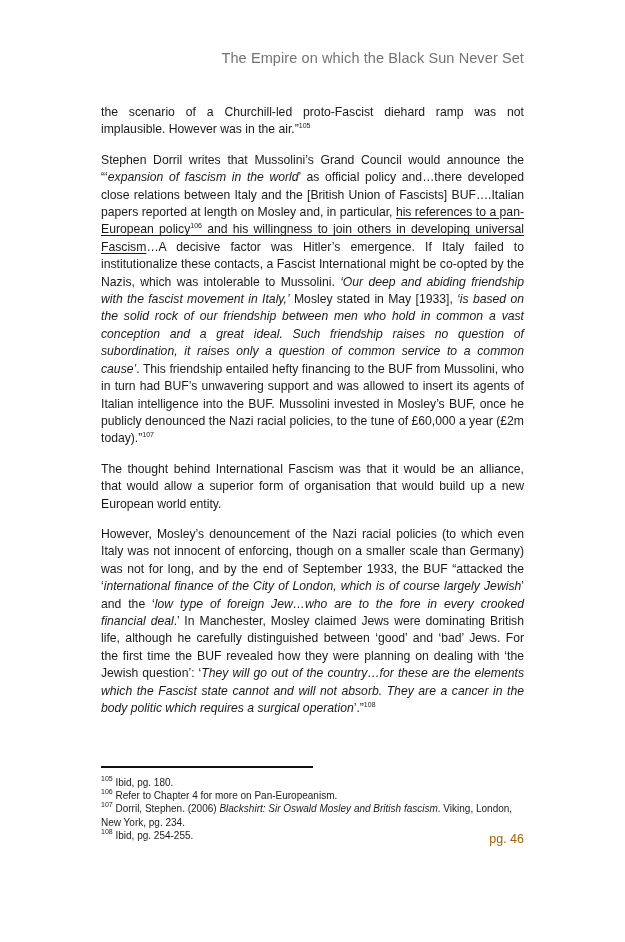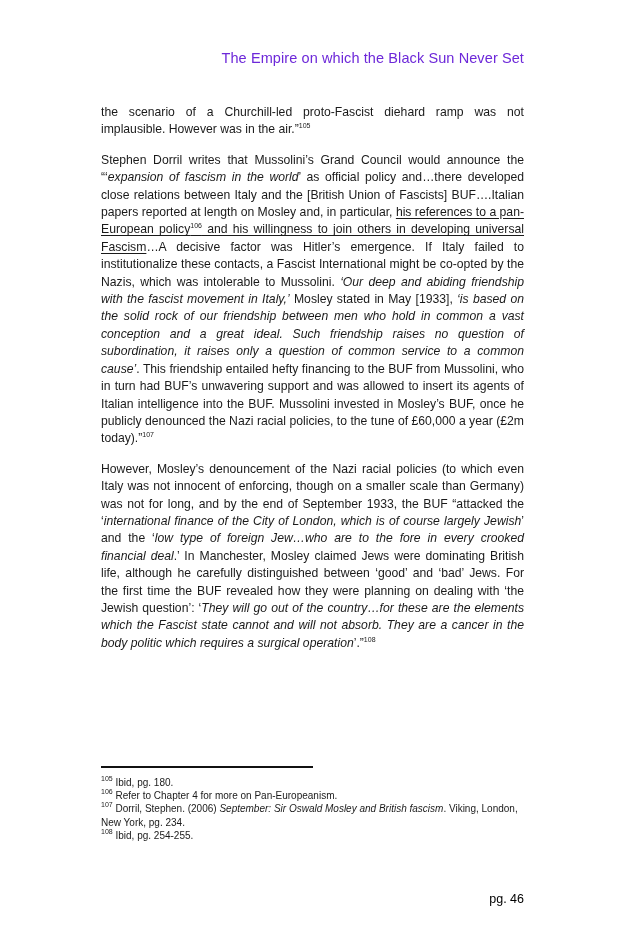--- a/index.html
+++ b/index.html
@@ -1,42 +1,43 @@
 <!DOCTYPE html>
 <html><head>
   <meta charset="utf-8">
   <style>
     html, body { margin: 0; padding: 0; background: #ffffff; }
     body { width: 625px; height: 942px; position: relative; overflow: hidden; font-family: "Liberation Sans", sans-serif; color: #1a1a1a; }
-    .header { position: absolute; top: 50px; right: 101px; font-size: 14.5px; color: #6d28d9; letter-spacing: 0.1px; }
+    .header { position: absolute; top: 50px; right: 101px; font-size: 14.5px; color: #737373; letter-spacing: 0.1px; }
     .body-text { position: absolute; left: 101px; width: 423px; top: 104px; font-size: 12.2px; line-height: 17.4px; text-align: justify; }
     .body-text p { margin: 0 0 13px 0; }
     .body-text sup, .footnotes sup { font-size: 7px; vertical-align: 5px; line-height: 0; }
     .u { text-decoration: underline; text-underline-offset: 2px; }
     .rule { position: absolute; left: 101px; top: 766px; width: 212px; height: 2px; background: #111; }
     .footnotes { position: absolute; left: 101px; top: 776px; width: 430px; font-size: 10px; line-height: 13.2px; }
     .footnotes div { margin: 0; }
-    .pagenum { position: absolute; top: 892px; right: 101px; font-size: 12.5px; color: #000000; }
+    .pagenum { position: absolute; top: 832px; right: 101px; font-size: 12.5px; color: #a16207; }
   </style>
 </head>
 <body>
 
 <div class="header">The Empire on which the Black Sun Never Set</div>
 
 <div class="body-text">
   <p><span>the scenario of a Churchill-led proto-Fascist diehard ramp was not implausible. However was in the air.”</span><sup>105</sup></p>
 
   <p><span>Stephen Dorril writes that Mussolini’s Grand Council would announce the “‘</span><i>expansion of fascism in the world</i><span>’ as official policy and…there developed close relations between Italy and the [British Union of Fascists] BUF….Italian papers reported at length on Mosley and, in particular, </span><span class="u"><span>his references to a pan-European policy</span><sup>106</sup><span> and his willingness to join others in developing universal Fascism</span></span><span>…A decisive factor was Hitler’s emergence. If Italy failed to institutionalize these contacts, a Fascist International might be co-opted by the Nazis, which was intolerable to Mussolini. </span><i>‘Our deep and abiding friendship with the fascist movement in Italy,’</i><span> Mosley stated in May [1933], </span><i>‘is based on the solid rock of our friendship between men who hold in common a vast conception and a great ideal. Such friendship raises no question of subordination, it raises only a question of common service to a common cause’</i><span>. This friendship entailed hefty financing to the BUF from Mussolini, who in turn had BUF’s unwavering support and was allowed to insert its agents of Italian intelligence into the BUF. Mussolini invested in Mosley’s BUF, once he publicly denounced the Nazi racial policies, to the tune of £60,000 a year (£2m today).”</span><sup>107</sup></p>
 
+  <p>The thought behind International Fascism was that it would be an alliance, that would allow a superior form of organisation that would build up a new European world entity.</p>
 
   <p><span>However, Mosley’s denouncement of the Nazi racial policies (to which even Italy was not innocent of enforcing, though on a smaller scale than Germany) was not for long, and by the end of September 1933, the BUF “attacked the ‘</span><i>international finance of the City of London, which is of course largely Jewish</i><span>’ and the ‘</span><i>low type of foreign Jew…who are to the fore in every crooked financial deal</i><span>.’ In Manchester, Mosley claimed Jews were dominating British life, although he carefully distinguished between ‘good’ and ‘bad’ Jews. For the first time the BUF revealed how they were planning on dealing with ‘the Jewish question’: ‘</span><i>They will go out of the country…for these are the elements which the Fascist state cannot and will not absorb. They are a cancer in the body politic which requires a surgical operation</i><span>’.”</span><sup>108</sup></p>
 </div>
 
 <div class="rule"></div>
 
 <div class="footnotes">
   <div><sup>105</sup><span> Ibid, pg. 180.</span></div>
   <div><sup>106</sup><span> Refer to Chapter 4 for more on Pan-Europeanism.</span></div>
-  <div><sup>107</sup><span> Dorril, Stephen. (2006) </span><i>September: Sir Oswald Mosley and British fascism</i><span>. Viking, London, New York, pg. 234.</span></div>
+  <div><sup>107</sup><span> Dorril, Stephen. (2006) </span><i>Blackshirt: Sir Oswald Mosley and British fascism</i><span>. Viking, London, New York, pg. 234.</span></div>
   <div><sup>108</sup><span> Ibid, pg. 254-255.</span></div>
 </div>
 
 <div class="pagenum">pg. 46</div>
 
 </body></html>

